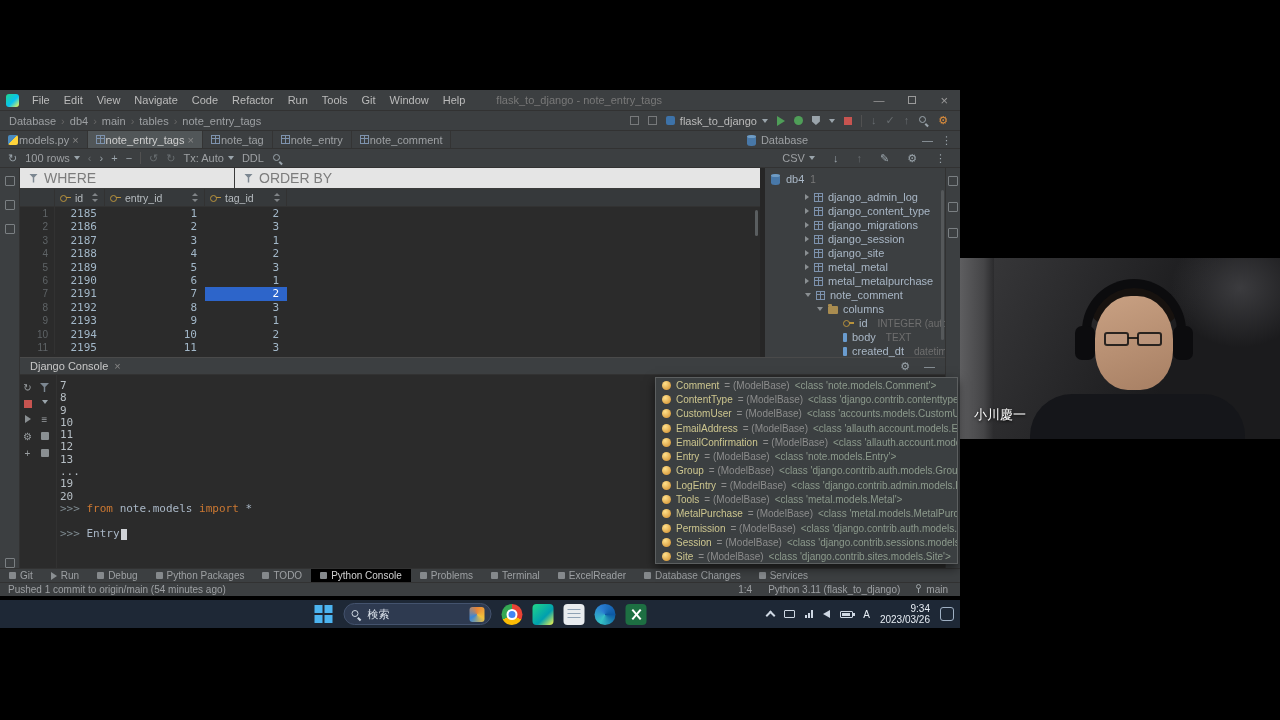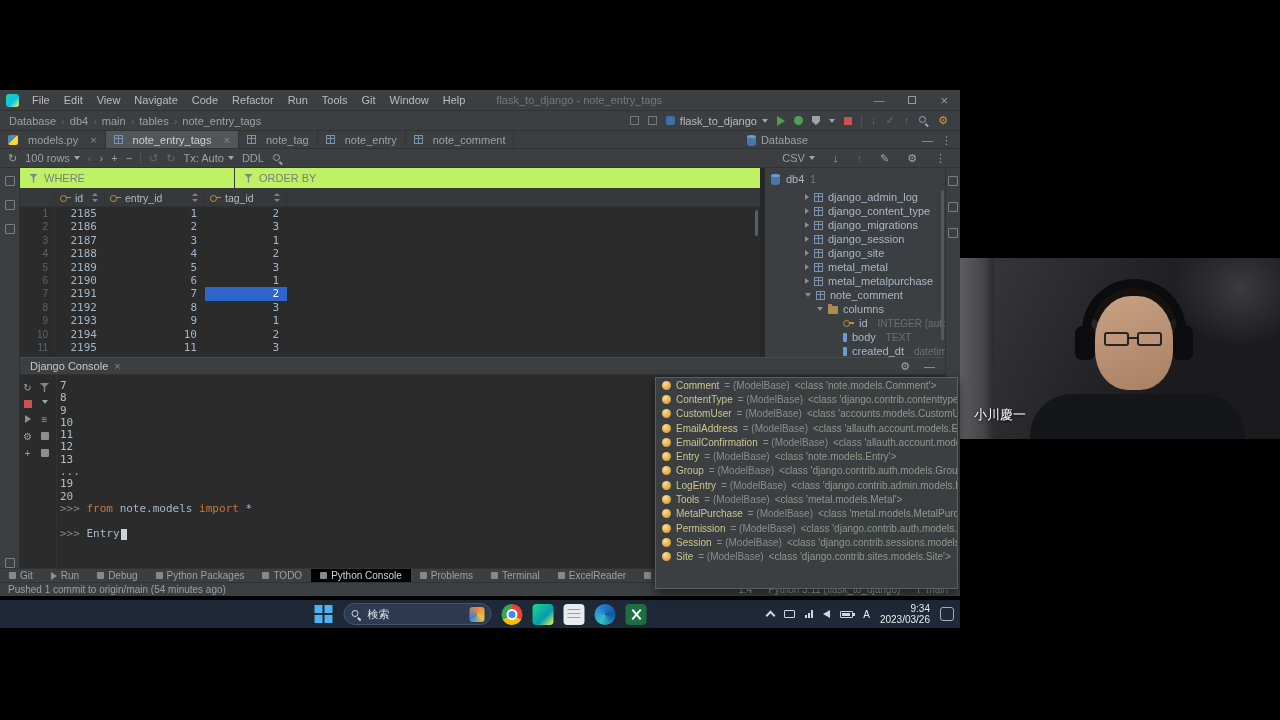--- a/index.html
+++ b/index.html
@@ -57,21 +57,21 @@
 .sort::after{content:'';position:absolute;bottom:0;left:0;border-left:3px solid transparent;border-right:3px solid transparent;border-top:3px solid #808487}
 .dbicon{width:9px;height:11px;background:#4878a8;border-radius:4px/2.5px;position:relative;flex:none}
 .dbicon::before{content:'';position:absolute;top:0;left:0;right:0;height:3px;border-radius:50%;background:#6f9cc4}
 .folder{width:10px;height:8px;background:#a98c50;border-radius:1px;position:relative;flex:none;margin-top:2px}
 .folder::before{content:'';position:absolute;top:-2px;left:0;width:4px;height:2px;background:#a98c50;border-radius:1px 1px 0 0}
 .cls{width:9px;height:9px;border-radius:50%;background:radial-gradient(circle at 35% 30%,#ffe08a,#cf8a2a);flex:none}
 .sq-ic{width:8px;height:8px;background:#8a8f92;border-radius:1px;flex:none}
 
 
 .tabbar{position:absolute;top:41px;left:0;right:0;height:18px;background:#3c3f41;border-bottom:1px solid #323232;display:flex;align-items:stretch;font-size:11px}
-.tab{display:flex;align-items:center;gap:10px;padding:0 8px;color:#9da0a3;border-right:1px solid #343434}
+.tab{display:flex;align-items:center;gap:1px;padding:0 8px;color:#9da0a3;border-right:1px solid #343434}
 .tab.active{background:#515658;color:#cfcfcf}
 .tab .close{color:#888;font-size:11px;margin-left:2px}
 .tab-right{position:absolute;right:152px;top:0;height:18px;display:flex;align-items:center;gap:5px;color:#9da0a3}
 .tab-far{position:absolute;right:8px;top:0;height:18px;display:flex;align-items:center;gap:8px}
 
 
 .grid-toolbar{position:absolute;top:59px;left:0;right:0;height:19px;background:#3c3f41;border-bottom:1px solid #323232;display:flex;align-items:center;gap:8px;padding:0 8px;color:#9da0a3}
 .gt-right{margin-left:auto;display:flex;align-items:center;gap:18px;padding-right:6px}
 .gt-txt{display:flex;align-items:center;gap:4px}
 .glyph{color:#9aa4ab;font-size:11px;line-height:11px}
@@ -79,21 +79,21 @@
 
 
 .stripe-l{position:absolute;left:0;top:78px;width:20px;height:400px;background:#3c3f41;border-right:1px solid #323232;display:flex;flex-direction:column;align-items:center;gap:14px;padding-top:8px}
 .stripe-r{position:absolute;left:945px;top:78px;width:15px;height:400px;background:#3c3f41;border-left:1px solid #323232;display:flex;flex-direction:column;align-items:center;gap:16px;padding-top:8px}
 .stripe-ic{width:10px;height:10px;border:1px solid #7a7f82;border-radius:1px}
 .stripe-spacer{flex:1}
 
 
 .table-panel{position:absolute;left:20px;top:78px;width:740px;height:189px;background:#2b2b2b;overflow:hidden}
 .table-panel::after{content:'';position:absolute;right:2px;top:42px;width:3px;height:26px;background:#5a5e60;border-radius:2px}
-.filter-row{height:21px;display:flex;align-items:flex-end;background:#bef264;border-bottom:1px solid #3a3a3a;font-size:11px;color:#7c7c7c}
+.filter-row{height:21px;display:flex;align-items:flex-end;background:#e5e5e5;border-bottom:1px solid #3a3a3a;font-size:14px;color:#7c7c7c}
 .filter-cell{display:flex;align-items:center;gap:6px;padding:0 9px;height:100%}
 .filter-cell.where{width:215px;border-right:1px solid #3a3a3a}
 .grid-head{height:18px;display:flex;background:#36393b;border-bottom:1px solid #323232;color:#b6bcc0;font-size:10.5px}
 .gh-gutter{width:35px;border-right:1px solid #323232}
 .gh-col{display:flex;align-items:center;gap:4px;padding:0 5px;border-right:1px solid #323232}
 .gh-col.w0{width:50px}.gh-col.w1{width:100px}.gh-col.w2{width:82px}
 .grid-body{font-family:"DejaVu Sans Mono",monospace;font-size:11px}
 .g-row{display:flex;height:13.4px;line-height:13.4px}
 .g-gutter{width:35px;text-align:right;padding-right:6px;color:#5f6467;border-right:1px solid #323232;font-size:10px;font-family:"Liberation Sans",sans-serif}
 .g-cell{text-align:right;padding-right:8px;color:#a2b7c8}
@@ -122,21 +122,21 @@
 .console-gutter{position:absolute;left:0;top:0;bottom:0;width:37px;border-right:1px solid #323232;display:grid;grid-template-columns:15px 15px;gap:7px 2px;justify-items:center;align-content:start;padding-top:8px}
 .cg{color:#9a9fa2;font-size:10px;line-height:10px}
 .console-text{position:absolute;left:37px;top:0;right:0;bottom:0;padding:5px 0 0 3px;font-family:"DejaVu Sans Mono",monospace;font-size:11px}
 .c-line{height:12.3px;line-height:12.3px;white-space:pre;color:#b6bec4}
 .c-prompt{color:#7f8b91}
 .c-kw{color:#cc7832}
 .c-plain{color:#a9b7c6}
 .cursor{display:inline-block;width:6px;height:11px;background:#cfd2d6;vertical-align:text-bottom;margin-left:1px}
 
 
-.popup{position:absolute;left:655px;top:287px;width:303px;height:212px;background:#3b3f41;border:1px solid #5c5f60;box-shadow:0 4px 10px rgba(0,0,0,.55);z-index:20;overflow:hidden;font-size:10px}
+.popup{position:absolute;left:655px;top:287px;width:303px;height:187px;background:#3b3f41;border:1px solid #5c5f60;box-shadow:0 4px 10px rgba(0,0,0,.55);z-index:20;overflow:hidden;font-size:10px}
 .pop-row{height:14.3px;display:flex;align-items:center;gap:5px;padding:0 6px;white-space:nowrap;overflow:hidden}
 .pop-name{color:#cdc68f}
 .pop-mid{color:#8c8c8c}
 .pop-detail{color:#8c9a8c}
 
 
 .toolwin-bar{position:absolute;left:0;right:0;top:478px;height:14px;background:#3c3f41;border-top:1px solid #323232;display:flex;align-items:center;font-size:10px;color:#9da0a3}
 .twb-item{display:flex;align-items:center;gap:4px;padding:0 9px;height:100%}
 .twb-item.active{background:#000000;color:#d2d2d2}
 .twb-ic{width:7px;height:7px;background:#85898c;border-radius:1px;flex:none}

